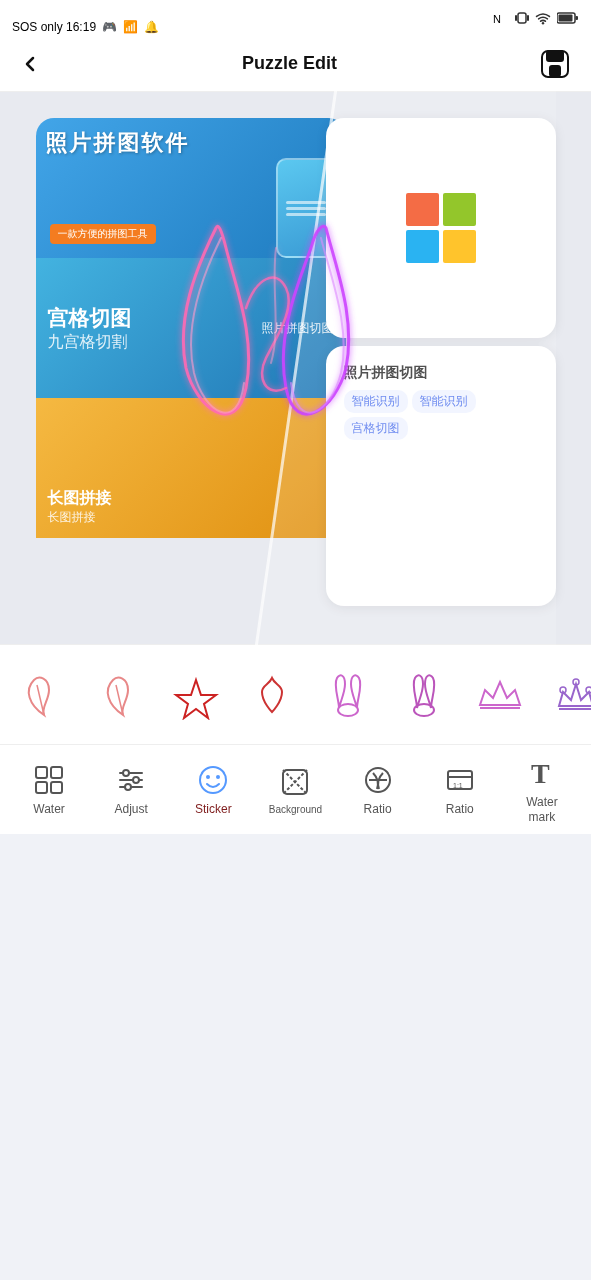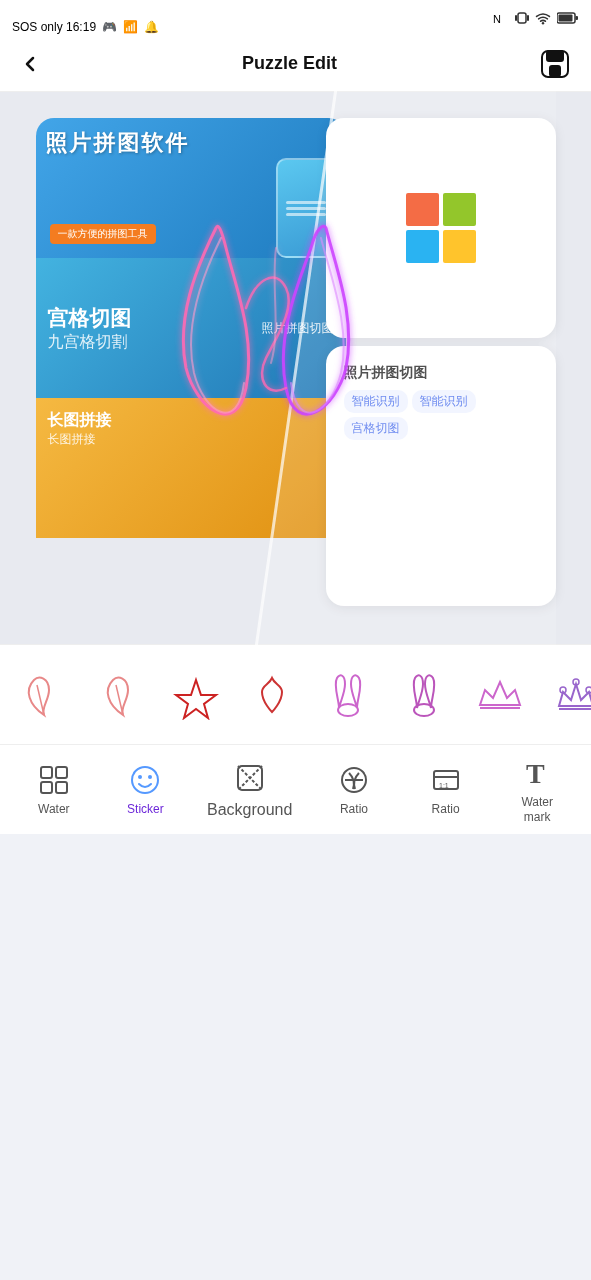--- a/index.html
+++ b/index.html
@@ -169,21 +169,21 @@
       align-items: center;
       padding: 12px;
       gap: 10px;
     }
     .row-grid-text h3 { color: #fff; font-size: 21px; font-weight: 700; }
     .row-grid-text p { color: rgba(255,255,255,0.85); font-size: 16px; }
 
     .row-yellow {
       background: linear-gradient(135deg, #f5b942 0%, #e09010 100%);
       display: flex;
-      align-items: flex-start;
+      align-items: flex-end;
       padding: 12px;
       gap: 10px;
     }
     .row-yellow-text h3 { color: #fff; font-size: 16px; font-weight: 700; }
     .row-yellow-text p { color: rgba(255,255,255,0.85); font-size: 12px; }
 
     
     .right-panel {
       position: absolute;
       right: 0;
@@ -309,21 +309,21 @@
       justify-content: center;
       font-size: 26px;
     }
     .toolbar-label {
       font-size: 12px;
       color: #555;
       text-align: center;
       line-height: 1.2;
     }
     .toolbar-label.active {
-      color: #6d28d9;
+      color: #7f1d1d;
     }
 
     
     svg { display: block; }
   </style>
 </head>
 <body>
 
 <div class="status-bar">
   <div class="status-left">
@@ -525,20 +525,33 @@
       <svg width="30" height="30" viewBox="0 0 30 30" fill="none" stroke="#555" stroke-width="2">
         <rect x="2" y="2" width="11" height="11" rx="2"></rect>
         <rect x="17" y="2" width="11" height="11" rx="2"></rect>
         <rect x="2" y="17" width="11" height="11" rx="2"></rect>
         <rect x="17" y="17" width="11" height="11" rx="2"></rect>
       </svg>
     </div>
     <span class="toolbar-label">Water</span>
   </div>
 
+  <div class="toolbar-item">
+    <div class="toolbar-icon">
+      <svg width="30" height="30" viewBox="0 0 30 30" fill="none" stroke="#555" stroke-width="2" stroke-linecap="round">
+        <line x1="4" y1="8" x2="26" y2="8"></line>
+        <line x1="4" y1="15" x2="26" y2="15"></line>
+        <line x1="4" y1="22" x2="26" y2="22"></line>
+        <circle cx="10" cy="8" r="3" fill="#fff" stroke="#555"></circle>
+        <circle cx="20" cy="15" r="3" fill="#fff" stroke="#555"></circle>
+        <circle cx="12" cy="22" r="3" fill="#fff" stroke="#555"></circle>
+      </svg>
+    </div>
+    <span class="toolbar-label">Adjust</span>
+  </div>
 
   <div class="toolbar-item">
     <div class="toolbar-icon">
       <svg width="32" height="32" viewBox="0 0 32 32" fill="none">
         <circle cx="16" cy="16" r="13" stroke="#5599ff" stroke-width="2"></circle>
         <circle cx="11" cy="13" r="2" fill="#5599ff"></circle>
         <circle cx="21" cy="13" r="2" fill="#5599ff"></circle>
         <path d="M10,20 Q16,26 22,20" stroke="#5599ff" stroke-width="2" fill="none" stroke-linecap="round"></path>
       </svg>
     </div>
@@ -546,21 +559,21 @@
   </div>
 
   <div class="toolbar-item">
     <div class="toolbar-icon">
       <svg width="30" height="30" viewBox="0 0 30 30" fill="none" stroke="#555" stroke-width="2">
         <rect x="3" y="3" width="24" height="24" rx="4"></rect>
         <line x1="3" y1="3" x2="27" y2="27" stroke-dasharray="3,2"></line>
         <line x1="27" y1="3" x2="3" y2="27" stroke-dasharray="3,2"></line>
       </svg>
     </div>
-    <span class="toolbar-label" style="font-size:16px;">Background</span>
+    <span class="toolbar-label" style="font-size:10px;">Background</span>
   </div>
 
   <div class="toolbar-item">
     <div class="toolbar-icon">
       <svg width="30" height="30" viewBox="0 0 30 30" fill="none" stroke="#555" stroke-width="2">
         <circle cx="15" cy="15" r="12"></circle>
         <path d="M10,8 C14,12 16,18 14,24" fill="none"></path>
         <path d="M20,8 C16,12 14,18 16,24" fill="none"></path>
         <line x1="6" y1="15" x2="24" y2="15"></line>
       </svg>

